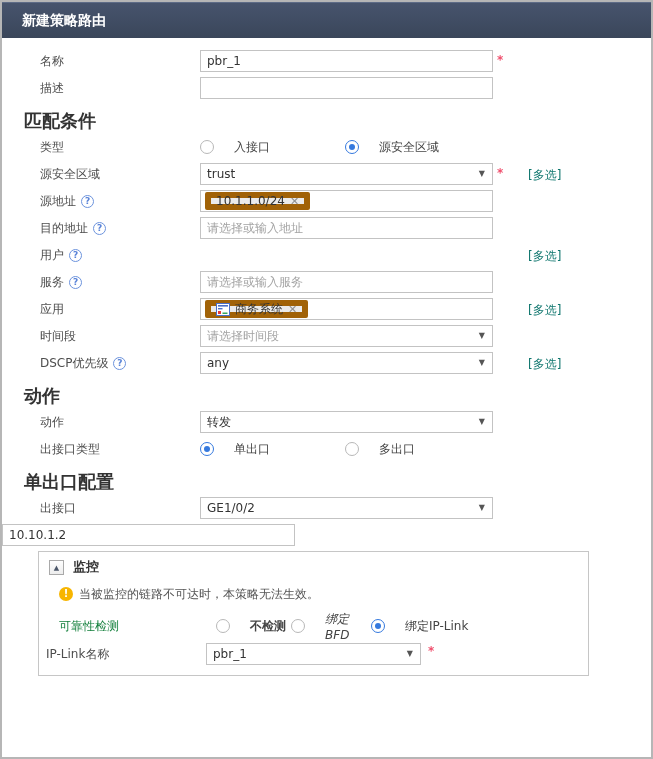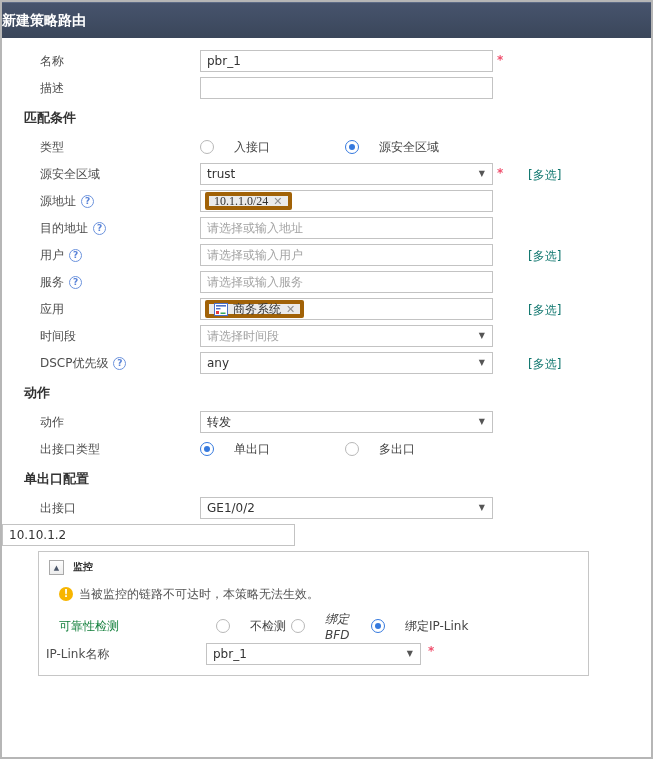--- a/index.html
+++ b/index.html
@@ -4,21 +4,21 @@
 <style>
   html,body { margin:0; padding:0; background:#fff; }
   * { box-sizing:border-box; }
   .dialog {
     position:relative; width:653px; height:759px;
     border:2px solid #b6b6b6; background:#fff; overflow:hidden;
     font-family:"DejaVu Sans","Liberation Sans",sans-serif;
     font-size:12px; color:#4a4a4a;
   }
   .dialog-header {
-    height:36px; line-height:36px; padding-left:0;
+    height:36px; line-height:36px; padding-left:20px;
     background:linear-gradient(#47546d,#3a465a);
     box-shadow:inset 0 1px 0 #5d6b86;
     color:#fff; font-size:14px; font-weight:bold;
   }
   .form { padding-top:12px;border-radius:21px; }
   .row { position:relative; display:flex; align-items:center; height:22px; margin-bottom:5px; }
   .row-label {
     width:198px; padding-left:38px; display:flex; align-items:center; gap:4px;
     color:#4d4d4d; white-space:nowrap;
   }
@@ -37,56 +37,56 @@
   input.box::placeholder { color:#a3a3a3; }
   .select { position:relative; padding-right:5px; cursor:default; }
   .select .caret {
     position:absolute; right:7px; top:50%; transform:translateY(-52%);
     font-size:8px; color:#555;
   }
   .select-text { color:#333; }
   .select-text.placeholder { color:#a3a3a3; }
   .req { position:absolute; left:495px; top:3px; color:#f0506e; font-weight:bold; }
   .multi-link { position:absolute; left:526px; top:4px; color:#0f766e; text-decoration:none; cursor:pointer; }
-  .section-title { margin:10px 0 11px 22px; font-size:13px; font-weight:bold; color:#333; height:16px; }
+  .section-title { margin:10px 0 11px 22px; font-size:18px; font-weight:bold; color:#333; height:16px; }
   
   .radio-group { display:flex; align-items:center; }
   .radio-item { display:flex; align-items:center; gap:20px; cursor:pointer; }
   .radio-item.w145 { width:145px; }
-  .radio-item.w75 { width:75px; }
+  .radio-item.w75 { width:75px;font-weight:bold; }
   .radio-item.w80 { width:80px;font-style:italic; }
   .radio {
     position:relative; width:14px; height:14px; border-radius:50%;
     border:1px solid #b8b8b8; background:#fff; flex:0 0 auto;
   }
   .radio.sel { border-color:#3579de; }
   .radio.sel::after {
     content:""; position:absolute; left:3px; top:3px; width:6px; height:6px;
     border-radius:50%; background:#3579de;
   }
   .radio-label { color:#444; }
   
   .tag {
     display:inline-flex; align-items:center; gap:5px; height:18px;
-    background:#ebebeb; border:4px solid #a16207; border-radius:2px;
-    padding:0 5px; margin-left:-2px; color:#333; white-space:nowrap;font-family:Liberation Serif, serif;
+    background:#ebebeb; border:6px solid #a16207; border-radius:2px;
+    padding:0 5px; margin-left:-2px; color:#333; white-space:nowrap;
   }
   .tag-close { color:#8f8f8f; font-size:11px; cursor:pointer; }
   
   .monitor {
     margin:4px 0 0 36px; width:551px; border:1px solid #c6c6c6;
     padding:7px 0 10px 0; background:#fff;
   }
   .monitor-header { display:flex; align-items:center; padding-left:10px; height:16px; }
   .collapse-btn {
     width:15px; height:15px; border:1px solid #a9a9a9;
     background:linear-gradient(#fefefe,#ededed);
     font-size:7px; color:#4a5568; text-align:center; line-height:14px; cursor:pointer;
   }
-  .monitor-title { margin-left:9px; font-size:10px; font-weight:bold; color:#333; }
+  .monitor-title { margin-left:9px; font-size:13px; font-weight:bold; color:#333; }
   .warning-row { display:flex; align-items:center; gap:6px; margin:11px 0 0 20px; height:16px; }
   .warn-icon {
     width:14px; height:14px; border-radius:50%; background:#f7b500;
     color:#fff; font-size:10px; font-weight:bold; text-align:center; line-height:14px;
     flex:0 0 auto;
   }
   .warn-text { color:#555; }
   .mon-row { display:flex; align-items:center; height:22px; }
   .mon-row.reliability { margin-top:13px; padding-left:20px; }
   .mon-label { width:157px; color:#15803d; }
@@ -181,23 +181,20 @@
       <div class="control">
         <input class="box" placeholder="请选择或输入地址" style="">
       </div>
     </div>
 
     <div class="row">
       <div class="row-label">
         <span>用户</span>
         <span class="help-icon">?</span>
       </div>
-      <div class="control">
-        <input class="box" placeholder="请选择或输入用户" style="">
-      </div>
       <a class="multi-link">[多选]</a>
     </div>
 
     <div class="row">
       <div class="row-label">
         <span>服务</span>
         <span class="help-icon">?</span>
       </div>
       <div class="control">
         <input class="box" placeholder="请选择或输入服务" style="">

